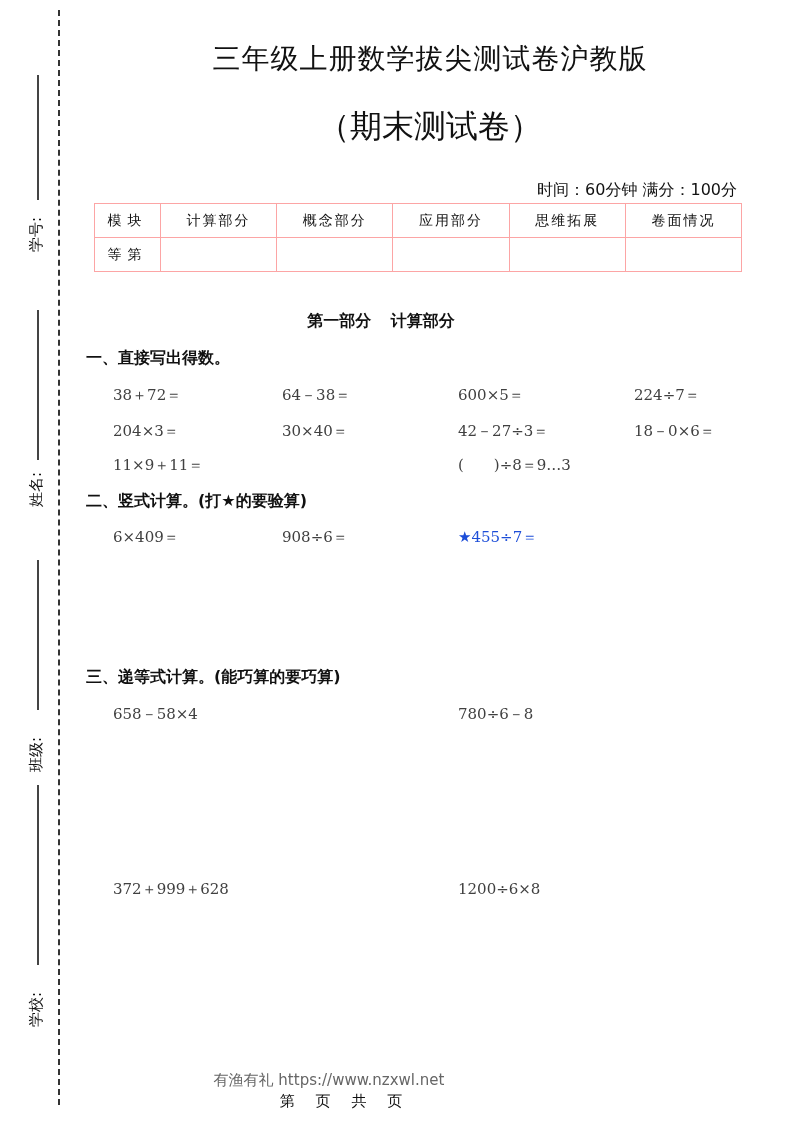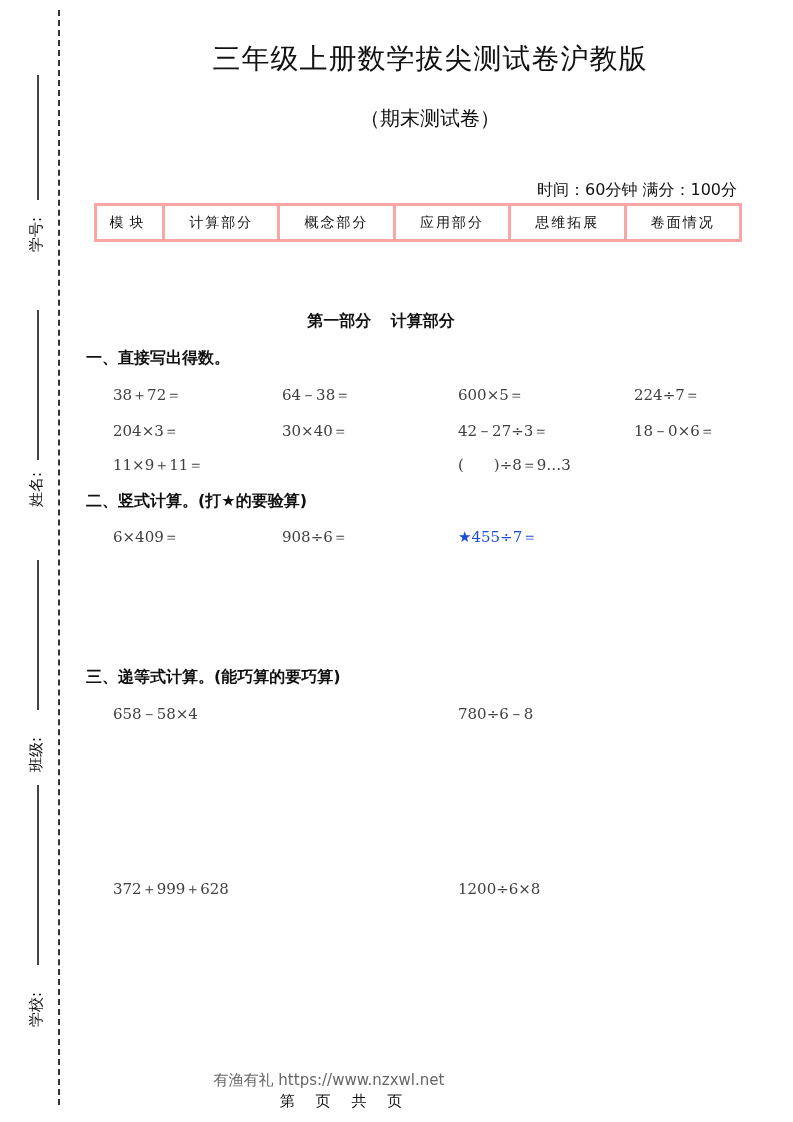--- a/index.html
+++ b/index.html
@@ -6,25 +6,25 @@
   body { width:793px; height:1122px; position:relative; overflow:hidden;
          font-family:"DejaVu Sans", sans-serif; color:#111; }
   .dash-line { position:absolute; left:58px; top:10px; height:1095px; width:0;
                border-left:2px dashed #333; }
   .side-line { position:absolute; left:37px; width:2px; background:#444; }
   .side-label { position:absolute; left:16px; font-size:15px; transform:rotate(-90deg);
                 transform-origin:center; white-space:nowrap; width:40px; text-align:center; }
   .title { position:absolute; left:100px; top:40px; width:660px; text-align:center;
            font-size:28px; letter-spacing:1px; }
   .subtitle { position:absolute; left:100px; top:105px; width:660px; text-align:center;
-              font-size:20px; }
+              font-size:32px; }
   .time-info { position:absolute; right:56px; top:180px; font-size:16px; }
   table.score { position:absolute; left:94px; top:203px; width:648px; border-collapse:collapse;
                 font-size:14px; border:1.5px solid #333; }
-  table.score td { border:3px solid #fca5a5; height:31px; text-align:center; letter-spacing:2px; }
+  table.score td { border:1px solid #fca5a5; height:31px; text-align:center; letter-spacing:2px; }
   table.score td.head { width:63px; letter-spacing:6px; }
   .section-title { position:absolute; left:0; width:762px; top:311px; text-align:center;
                    font-size:16px; font-weight:bold; word-spacing:14px; }
   .q-head { position:absolute; left:86px; font-size:16px; font-weight:bold; }
   .expr { position:absolute; font-family:"DejaVu Serif", serif; font-size:15px; color:#404040; }
   .footer-site { position:absolute; left:0; width:658px; top:1071px; text-align:center;
                  font-size:15px; color:#666; }
   .footer-page { position:absolute; left:0; width:690px; top:1092px; text-align:center;
                  font-size:15px; letter-spacing:8px; }
 </style>
@@ -52,20 +52,28 @@
 <table class="score">
   <tbody>
       <tr>
     <td class="head">模块</td>
     <td>计算部分</td>
     <td>概念部分</td>
     <td>应用部分</td>
     <td>思维拓展</td>
     <td>卷面情况</td>
   </tr>
+  <tr>
+    <td class="head">等第</td>
+    <td></td>
+    <td></td>
+    <td></td>
+    <td></td>
+    <td></td>
+  </tr>
 </tbody>
   </table>
 
 <div class="section-title">第一部分  计算部分</div>
 
 <div class="q-head" style="top:348px;">一、直接写出得数。</div>
 <div class="expr" style="left:113px;top:386px;">38＋72＝</div>
 <div class="expr" style="left:282px;top:386px;">64－38＝</div>
 <div class="expr" style="left:458px;top:386px;">600×5＝</div>
 <div class="expr" style="left:634px;top:386px;">224÷7＝</div>

